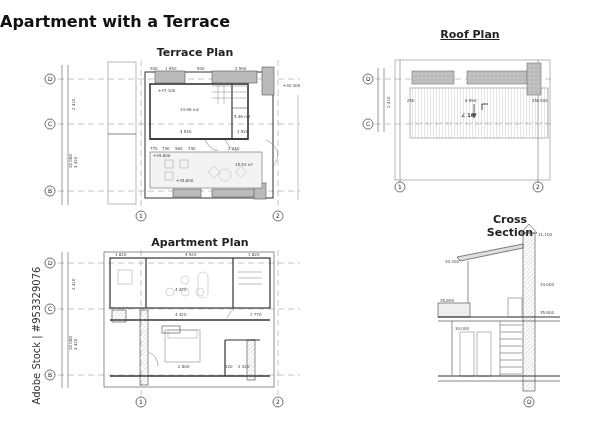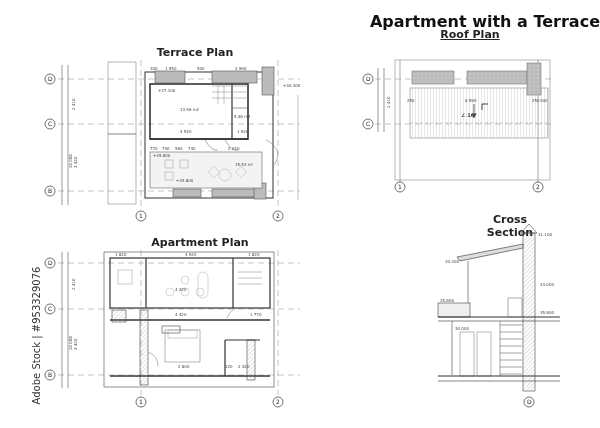--- a/index.html
+++ b/index.html
@@ -1,17 +1,17 @@
 <!DOCTYPE html>
 <html><head>
 <meta charset="utf-8">
 <style>
   html,body{margin:0;padding:0;background:#fff;}
   body{width:600px;height:428px;position:relative;overflow:hidden;font-family:"DejaVu Sans",sans-serif;color:#222;}
-  .title{position:absolute;left:0;top:12px;width:600px;text-align:right;font-weight:bold;font-size:16px;color:#111;}
+  .title{position:absolute;left:0;top:12px;width:600px;text-align:left;font-weight:bold;font-size:16px;color:#111;}
   .sub{position:absolute;font-weight:bold;font-size:11px;color:#222;text-align:center;}
   .watermark{position:absolute;left:-32px;top:330px;transform:rotate(-90deg);font-size:10px;color:#333;white-space:nowrap;}
   svg{position:absolute;left:0;top:0;}
   .t{font-family:"DejaVu Sans",sans-serif;font-size:4px;fill:#444;}
   .ax{font-family:"DejaVu Sans",sans-serif;font-size:6px;fill:#222;}
 </style>
 </head>
 <body>
 
 <div class="title">Apartment with a Terrace</div>

